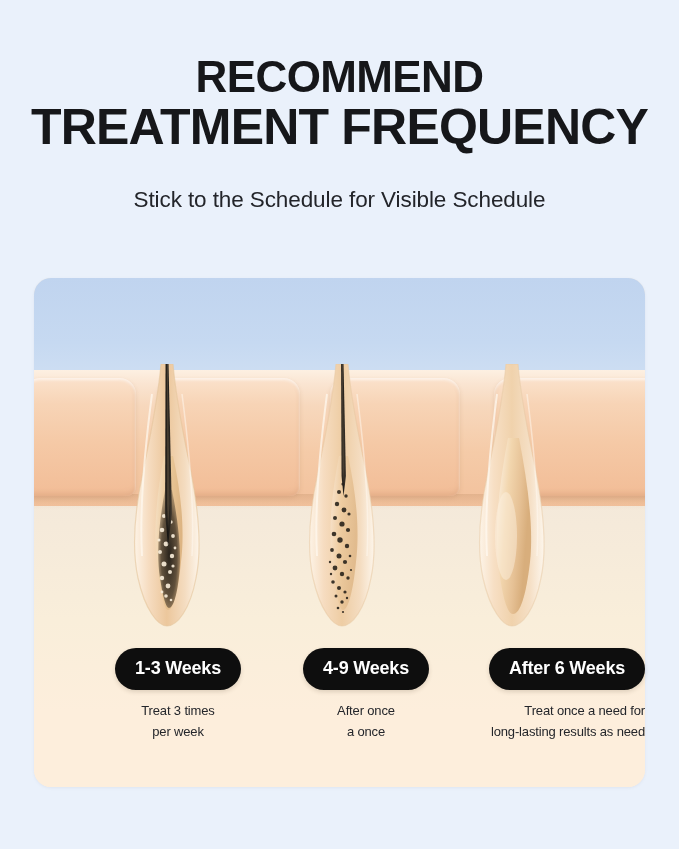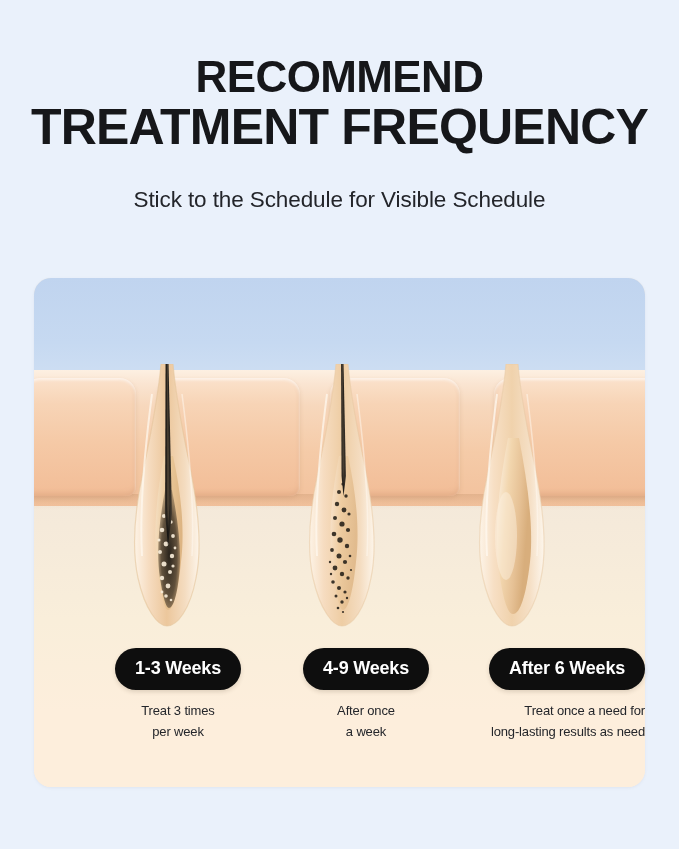--- a/index.html
+++ b/index.html
@@ -283,21 +283,21 @@
       <div class="caption">
         <span class="cl">Treat 3 times</span>
         <span class="cl">per week</span>
       </div>
     </div>
 
     <div class="col c2">
       <span class="pill">4-9 Weeks</span>
       <div class="caption">
         <span class="cl">After once</span>
-        <span class="cl">a week</span>
+        <span class="cl">a once</span>
       </div>
     </div>
 
     <div class="col c3">
       <span class="pill">After 6 Weeks</span>
       <div class="caption">
         <span class="cl">Treat once a need for</span>
         <span class="cl">long-lasting results as need</span>
       </div>
     </div>

